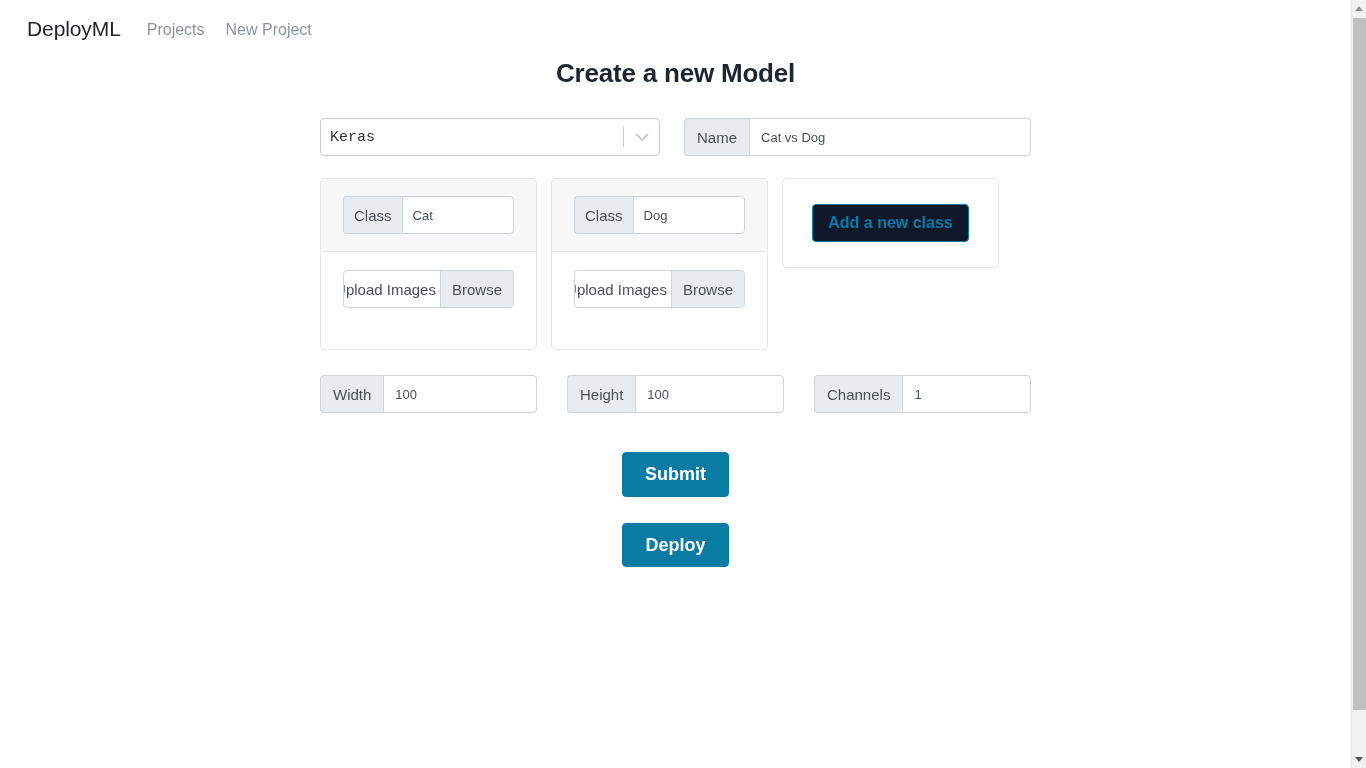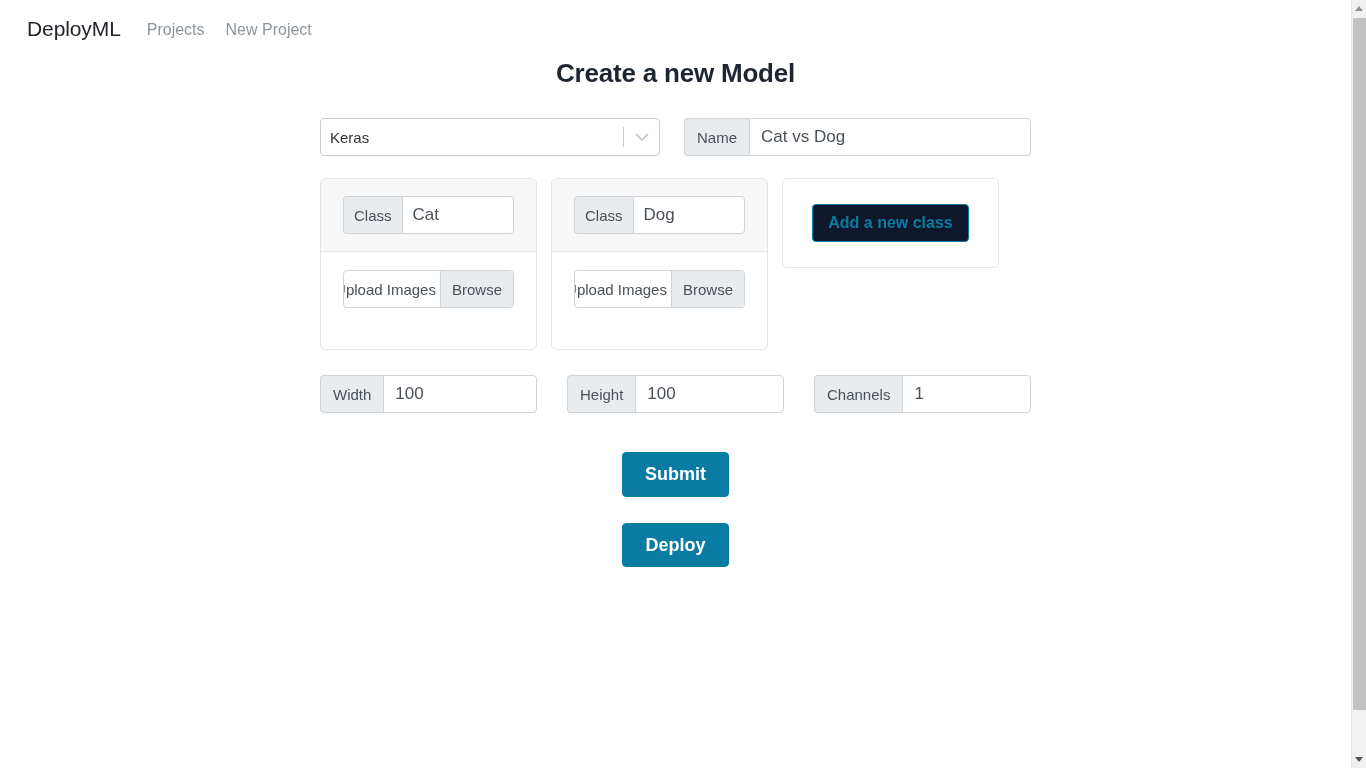--- a/index.html
+++ b/index.html
@@ -119,21 +119,21 @@
   }
   .row {
     display: flex;
   }
 
   
   .row-top {
     margin-top: 29px;
     gap: 24px;
   }
-  .col-select { width: 340px; }
+  .col-select { width: 340px; font-family: Liberation Mono, monospace; }
   .col-name   { width: 347px; }
 
   
   .rs-control {
     display: flex;
     align-items: center;
     height: 38px;
     border: 1px solid #ccc;
     border-radius: 4px;
     background: #fff;
@@ -180,21 +180,21 @@
     white-space: nowrap;
   }
   .form-control {
     flex: 1;
     min-width: 0;
     border: 1px solid #ced4da;
     border-radius: 0 4px 4px 0;
     background: #fff;
     padding: 0 11px;
     font-family: inherit;
-    font-size: 17px;
+    font-size: 13px;
     color: #495057;
     outline: none;
   }
   .form-control::placeholder { color: #9aa0a6; }
 
   
   .row-cards {
     margin-top: 22px;
     gap: 14px;
     align-items: flex-start;

